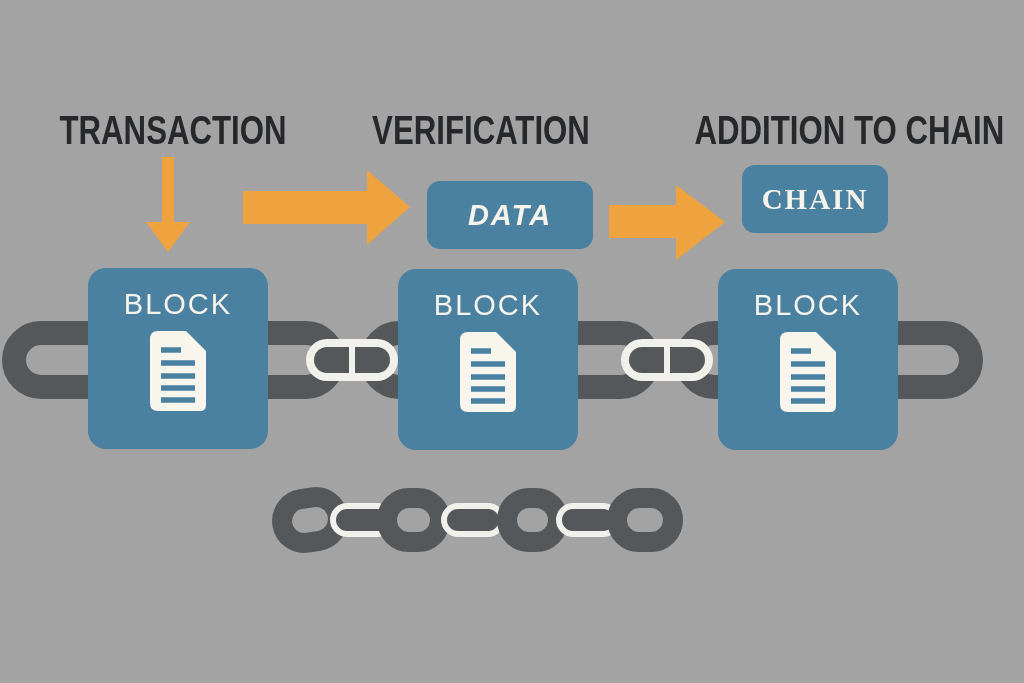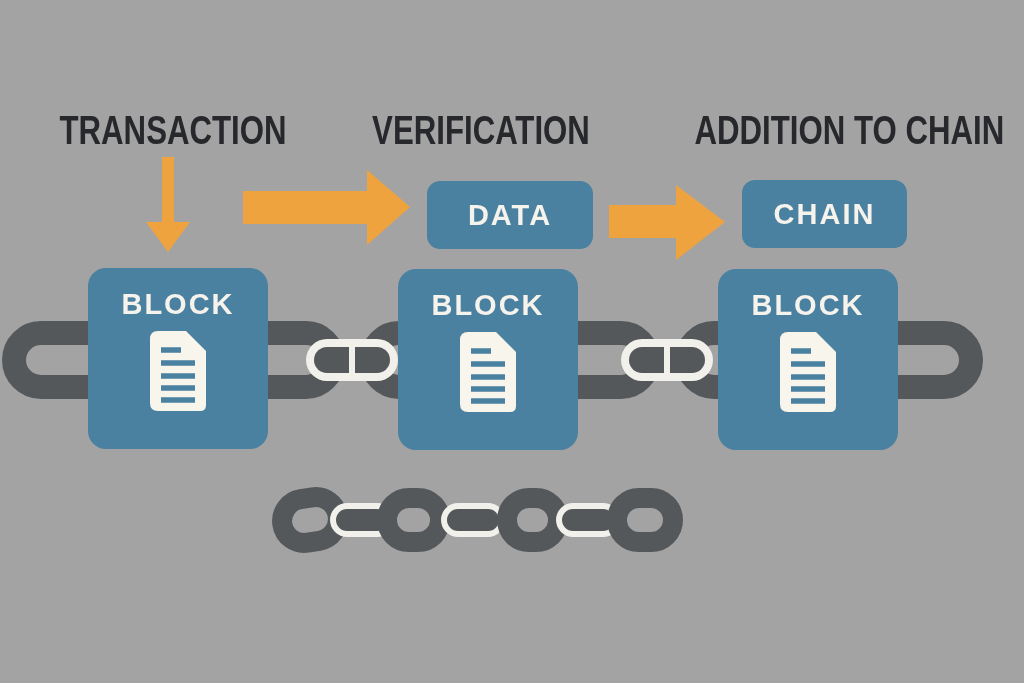--- a/index.html
+++ b/index.html
@@ -50,21 +50,21 @@
     background: #4a80a0;
     border-radius: 18px;
     display: flex;
     flex-direction: column;
     align-items: center;
     z-index: 2;
   }
   .block-label {
     margin-top: 20px;
     font-size: 29px;
-    font-weight: 700;
+    font-weight: 400;
     letter-spacing: 2px;
     color: #f5f3ec;
     text-align: right;
   }
   .doc-icon { margin-top: 8px; }
 </style>
 </head>
 <body>
 
 <div class="canvas">
@@ -109,24 +109,24 @@
       <polygon points="162,157 174,157 174,222 190,222 168,252 146,222 162,222"></polygon>
       <polygon points="243,191 367,191 367,170 410,207 367,245 367,224 243,224"></polygon>
       <polygon points="609,205 676,205 676,185 725,222 676,260 676,238 609,238"></polygon>
     </g>
   </svg>
 
   <div class="heading" style="left:23px;  width:300px;">TRANSACTION</div>
   <div class="heading" style="left:331px; width:300px;">VERIFICATION</div>
   <div class="heading" style="left:656px; width:350px;">ADDITION TO CHAIN</div>
 
-  <div class="tag-box" style="left:427px; top:181px; width:166px; height:68px;">
+  <div class="tag-box" style="left:427px; top:181px; width:166px; height:68px;font-style:italic;">
     <span>DATA</span>
   </div>
-  <div class="tag-box" style="left:742px; top:180px; width:165px; height:68px;">
+  <div class="tag-box" style="left:742px; top:165px; width:146px; height:68px;font-family:Liberation Serif, serif;">
     <span>CHAIN</span>
   </div>
 
   <div class="block-card" style="left:88px; top:268px;">
     <div class="block-label">BLOCK</div>
     <svg class="doc-icon" width="64" height="84" viewBox="0 0 64 84">
       <path d="M12 2 H40 L60 22 V76 Q60 82 54 82 H12 Q4 82 4 74 V10 Q4 2 12 2 Z" fill="#f8f5ed"></path>
       <g stroke="#4a80a0" stroke-width="5.5">
         <line x1="15" y1="21" x2="35" y2="21"></line>
         <line x1="15" y1="34" x2="49" y2="34"></line>

